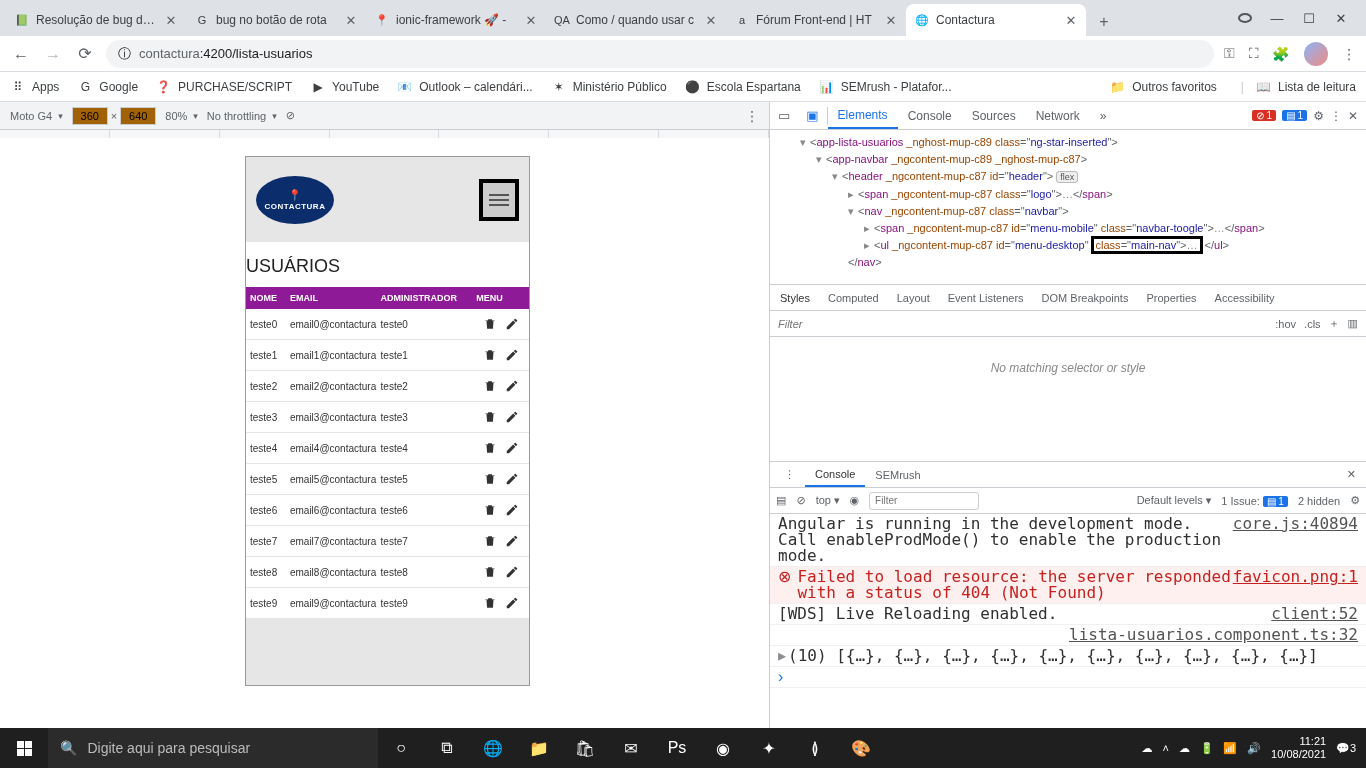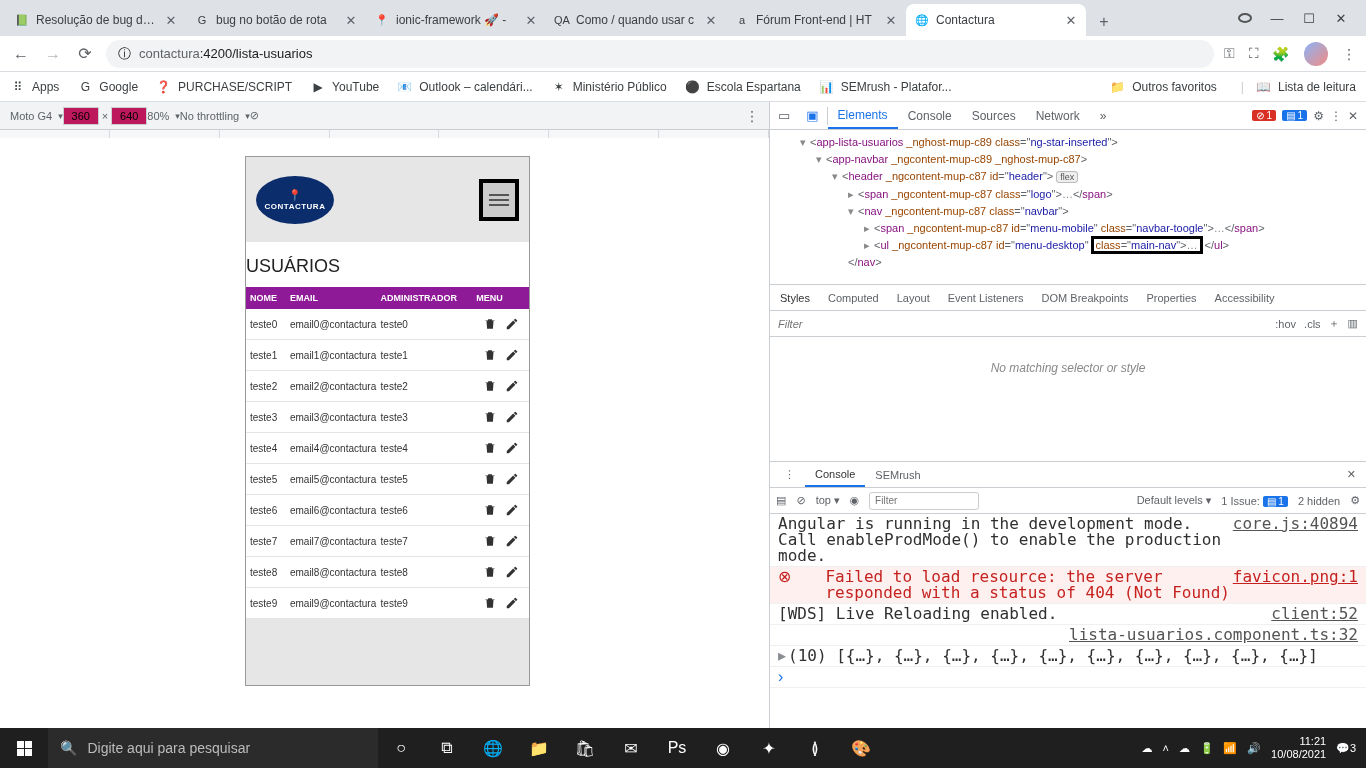--- a/index.html
+++ b/index.html
@@ -28,24 +28,24 @@
 .bookmarks{height:30px;background:#fff;display:flex;align-items:center;padding:0 10px;gap:18px;font-size:12px;color:#3c4043;border-bottom:1px solid #d9dce0;}
 .bm{display:flex;align-items:center;gap:6px;}
 .bm .ico{width:16px;height:16px;display:flex;align-items:center;justify-content:center;font-size:12px;}
 .bm-spacer{flex:1;}
 
 
 .content{position:absolute;top:102px;left:0;right:0;bottom:40px;display:flex;}
 
 
 .left-pane{flex:0 0 770px;display:flex;flex-direction:column;border-right:1px solid #cacdd1;}
-.device-toolbar{height:28px;background:#f1f3f4;border-bottom:1px solid #cacdd1;display:flex;align-items:center;padding:0 10px;font-size:11px;color:#5f6368;gap:0;}
+.device-toolbar{height:28px;background:#f1f3f4;border-bottom:1px solid #cacdd1;display:flex;align-items:center;padding:0 10px;font-size:11px;color:#5f6368;gap:9px;}
 .dt-sel{display:flex;align-items:center;gap:4px;}
 .dt-sel::after{content:"▾";font-size:9px;margin-left:2px;}
-.dt-dims input{width:36px;height:18px;border:1px solid #cacdd1;background:#be185d;font-size:11px;text-align:center;}
+.dt-dims input{width:36px;height:18px;border:1px solid #cacdd1;background:#a16207;font-size:11px;text-align:center;}
 .dt-right{margin-left:auto;display:flex;align-items:center;gap:10px;}
 .dt-vdots{font-size:14px;}
 
 .device-viewport-wrap{flex:1;background:#fff;position:relative;}
 .rulers{position:absolute;top:0;left:0;right:0;height:8px;display:flex;}
 .rulers div{flex:1;border-right:1px solid #d8dadd;background:#f6f7f8;}
 .device-frame{position:absolute;top:26px;left:245px;width:285px;height:530px;border:1px solid #999;background:#e6e6e6;}
 .app-header{height:85px;background:#e6e6e6;display:flex;align-items:center;justify-content:space-between;padding:0 10px;}
 .logo-oval{width:78px;height:48px;border-radius:50%/50%;background:#0b2d6b;color:#fff;display:flex;flex-direction:column;align-items:center;justify-content:center;}
 .logo-oval .pin{font-size:11px;}
@@ -92,21 +92,21 @@
 .console-tabs .seg.act{border-bottom:2px solid #1a73e8;color:#333;}
 .console-tabs .rt{margin-left:auto;padding-right:6px;}
 .console-toolbar{height:26px;border-bottom:1px solid #cacdd1;display:flex;align-items:center;font-size:11px;color:#5f6368;padding:0 6px;gap:10px;}
 .console-toolbar .fl{flex:1;}
 .console-toolbar .filter-in{border:1px solid #ccc;border-radius:3px;height:18px;width:110px;padding:0 5px;font-size:10px;color:#888;}
 .console-body{flex:1;overflow:auto;font-size:16px;line-height:16px;}
 .c-line{display:flex;padding:2px 8px;border-bottom:1px solid #f0f0f0;}
 .c-line .msg{flex:1;color:#303030;font-family:Menlo,Consolas,monospace;}
 .c-line .src{color:#545454;font-family:Menlo,Consolas,monospace;text-decoration:underline;}
 .c-line.err{background:#fff0f0;}
-.c-line.err .msg{color:#c5221f;margin-left:28px;}
+.c-line.err .msg{color:#c5221f;}
 .c-line.err .src{color:#c5221f;}
 .chev{color:#8a8d91;width:10px;}
 
 
 .taskbar{position:absolute;bottom:0;left:0;right:0;height:40px;background:#1f1f1f;display:flex;align-items:center;color:#fff;}
 .start{width:48px;height:100%;display:flex;align-items:center;justify-content:center;}
 .win-logo{display:grid;grid-template-columns:7px 7px;grid-template-rows:7px 7px;gap:1px;}
 .win-logo div{background:#fff;}
 .search-box{height:100%;flex:0 0 330px;background:#2b2b2b;display:flex;align-items:center;padding:0 12px;gap:10px;color:#bbb;font-size:14px;font-family:"Segoe UI";}
 .task-icons{display:flex;height:100%;}

